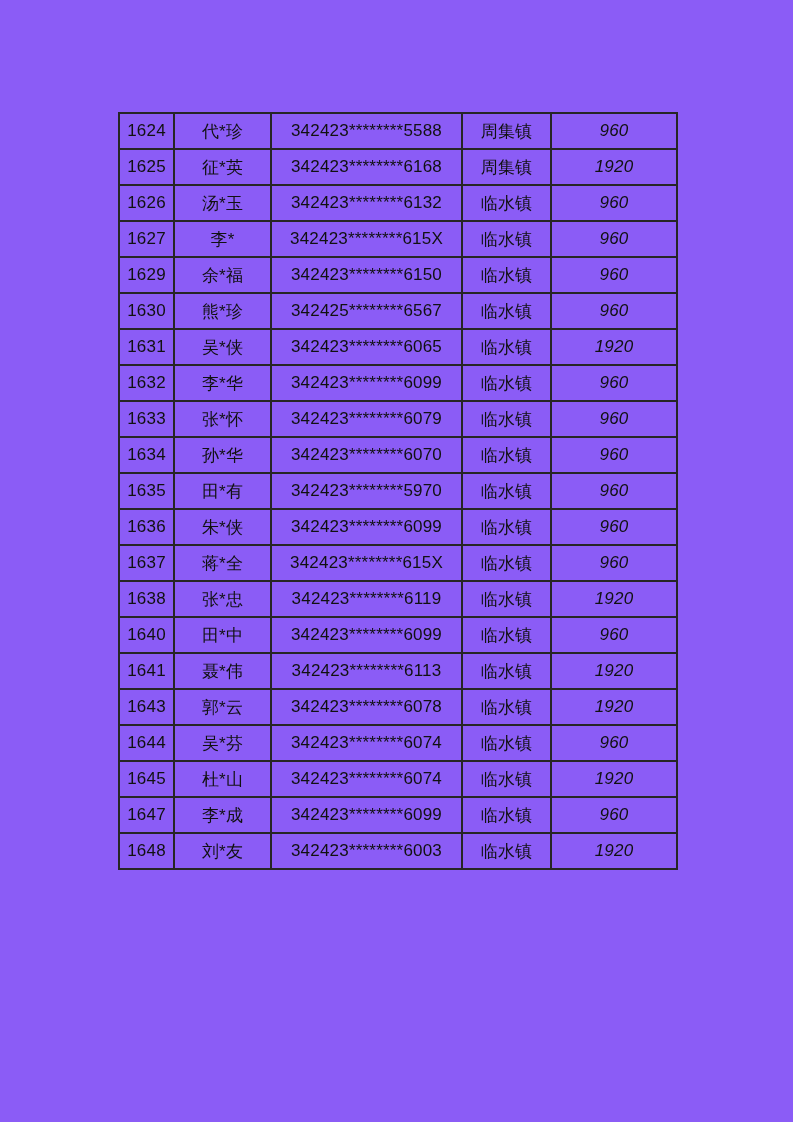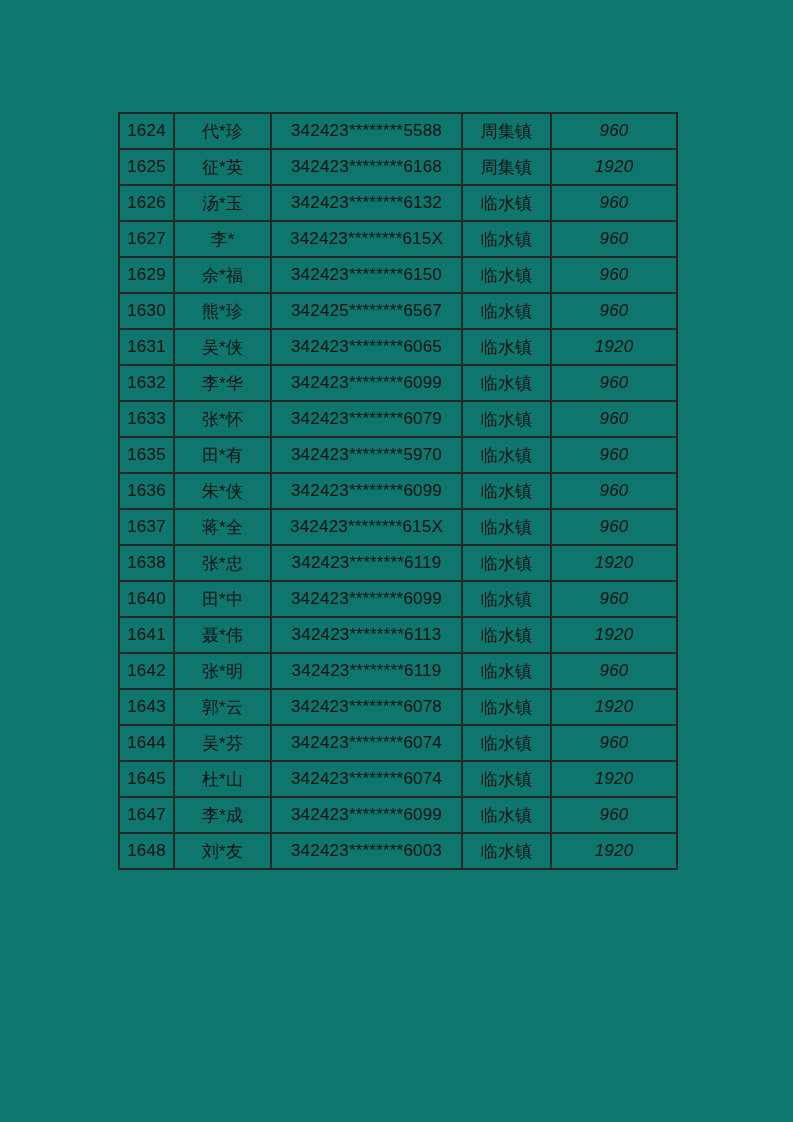--- a/index.html
+++ b/index.html
@@ -5,21 +5,21 @@
   * { margin: 0; padding: 0; box-sizing: border-box; }
   html, body {
     width: 793px;
     background: #ffffff;
     font-family: "Liberation Sans", "DejaVu Sans", sans-serif;
   }
   .page {
     position: relative;
     width: 793px;
     height: 1122px;
-    background: #0f766e;
+    background: #8b5cf6;
     overflow: hidden;
   }
   table.roster {
     position: absolute;
     left: 118px;
     top: 112px;
     width: 558px;
     border-collapse: collapse;
     table-layout: fixed;
   }
@@ -117,20 +117,27 @@
     </tr>
 
     <tr>
       <td class="cell-serial">1633</td>
       <td class="cell-name">张*怀</td>
       <td class="cell-id">342423********6079</td>
       <td class="cell-town">临水镇</td>
       <td class="cell-amount">960</td>
     </tr>
 
+    <tr>
+      <td class="cell-serial">1634</td>
+      <td class="cell-name">孙*华</td>
+      <td class="cell-id">342423********6070</td>
+      <td class="cell-town">临水镇</td>
+      <td class="cell-amount">960</td>
+    </tr>
 
     <tr>
       <td class="cell-serial">1635</td>
       <td class="cell-name">田*有</td>
       <td class="cell-id">342423********5970</td>
       <td class="cell-town">临水镇</td>
       <td class="cell-amount">960</td>
     </tr>
 
     <tr>
@@ -167,27 +174,20 @@
     </tr>
 
     <tr>
       <td class="cell-serial">1641</td>
       <td class="cell-name">聂*伟</td>
       <td class="cell-id">342423********6113</td>
       <td class="cell-town">临水镇</td>
       <td class="cell-amount">1920</td>
     </tr>
 
-    <tr>
-      <td class="cell-serial">1642</td>
-      <td class="cell-name">张*明</td>
-      <td class="cell-id">342423********6119</td>
-      <td class="cell-town">临水镇</td>
-      <td class="cell-amount">960</td>
-    </tr>
 
     <tr>
       <td class="cell-serial">1643</td>
       <td class="cell-name">郭*云</td>
       <td class="cell-id">342423********6078</td>
       <td class="cell-town">临水镇</td>
       <td class="cell-amount">1920</td>
     </tr>
 
     <tr>

